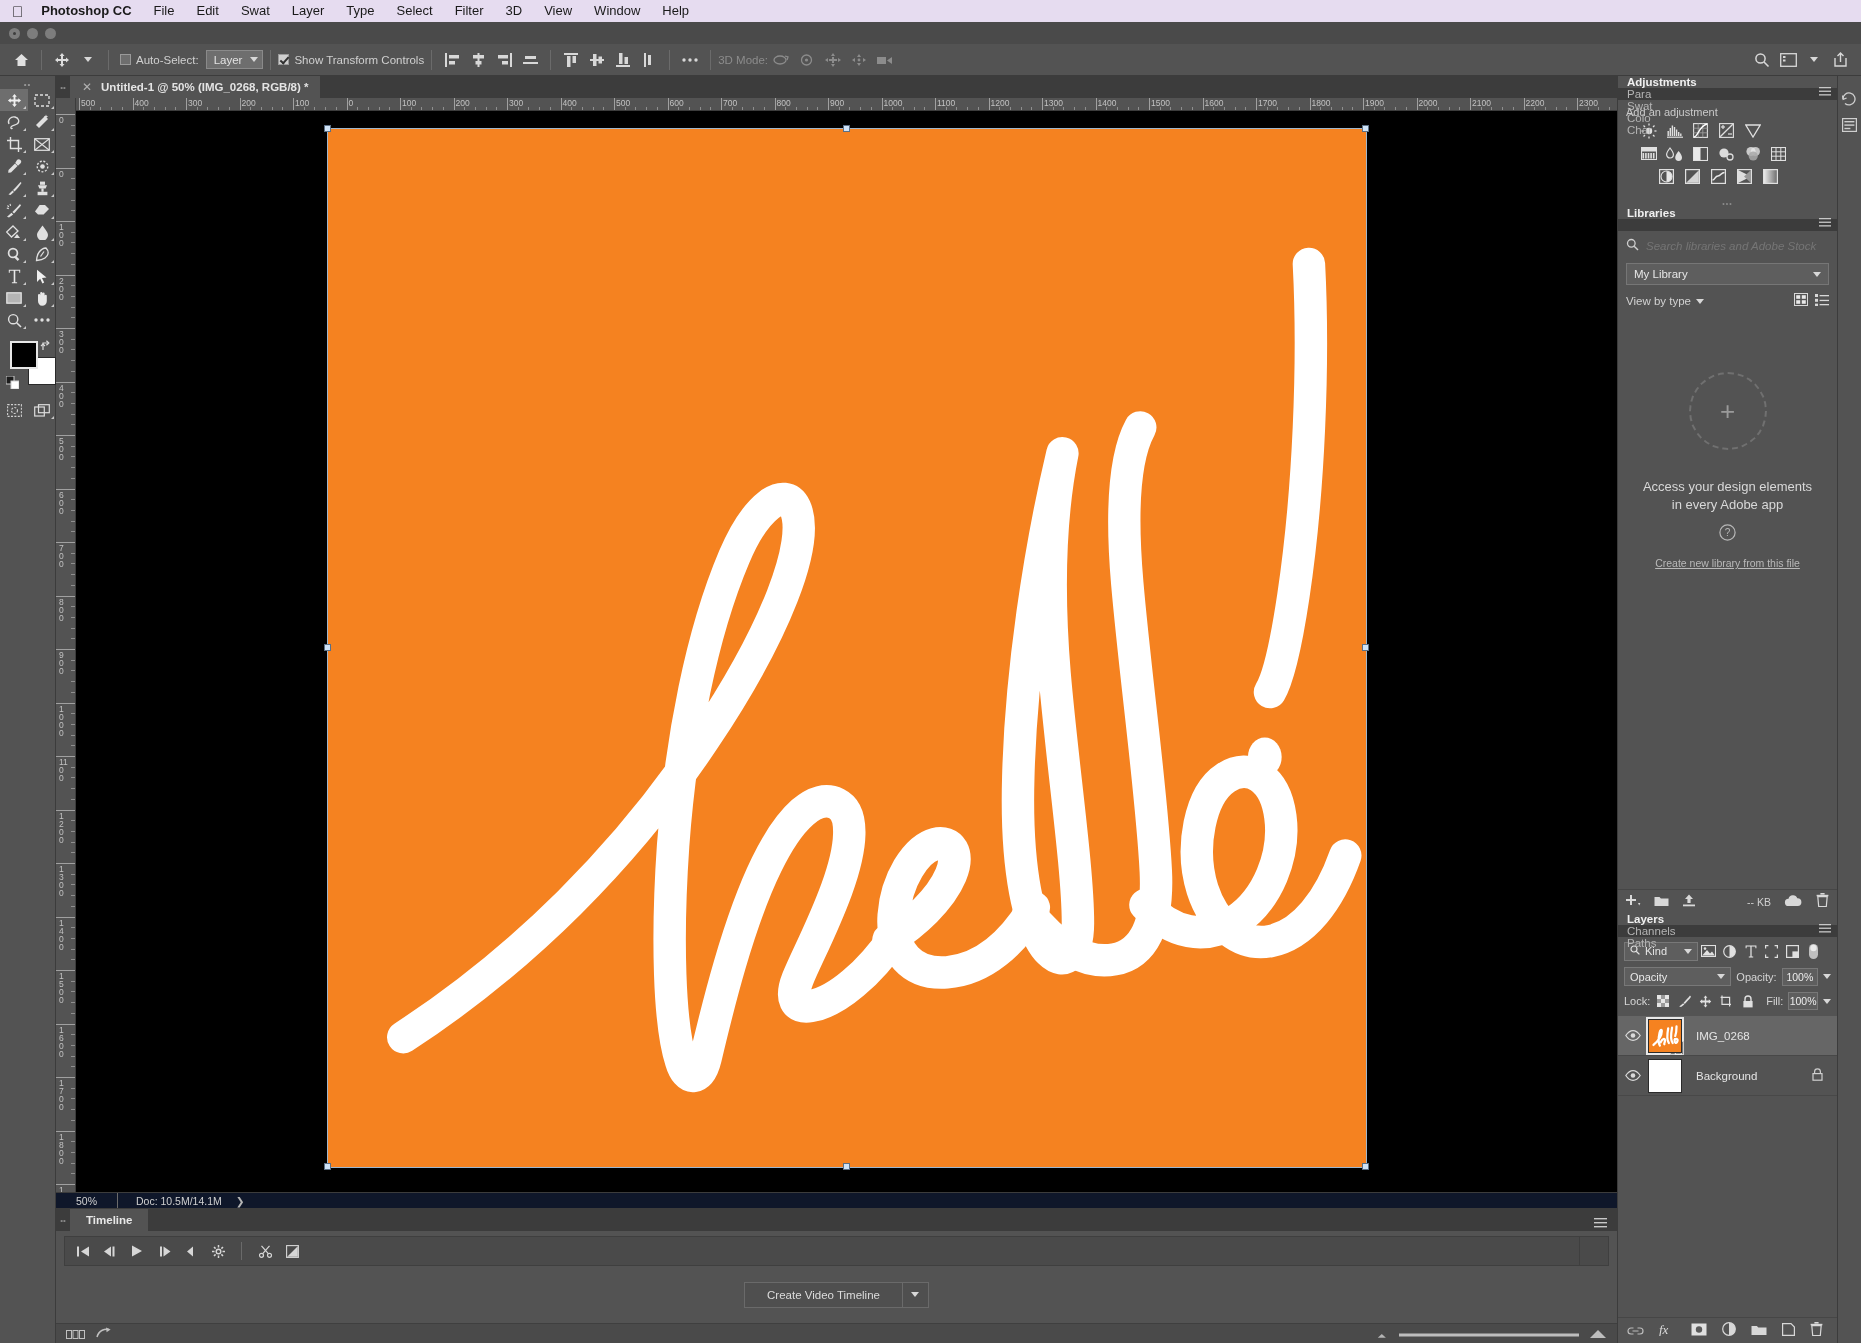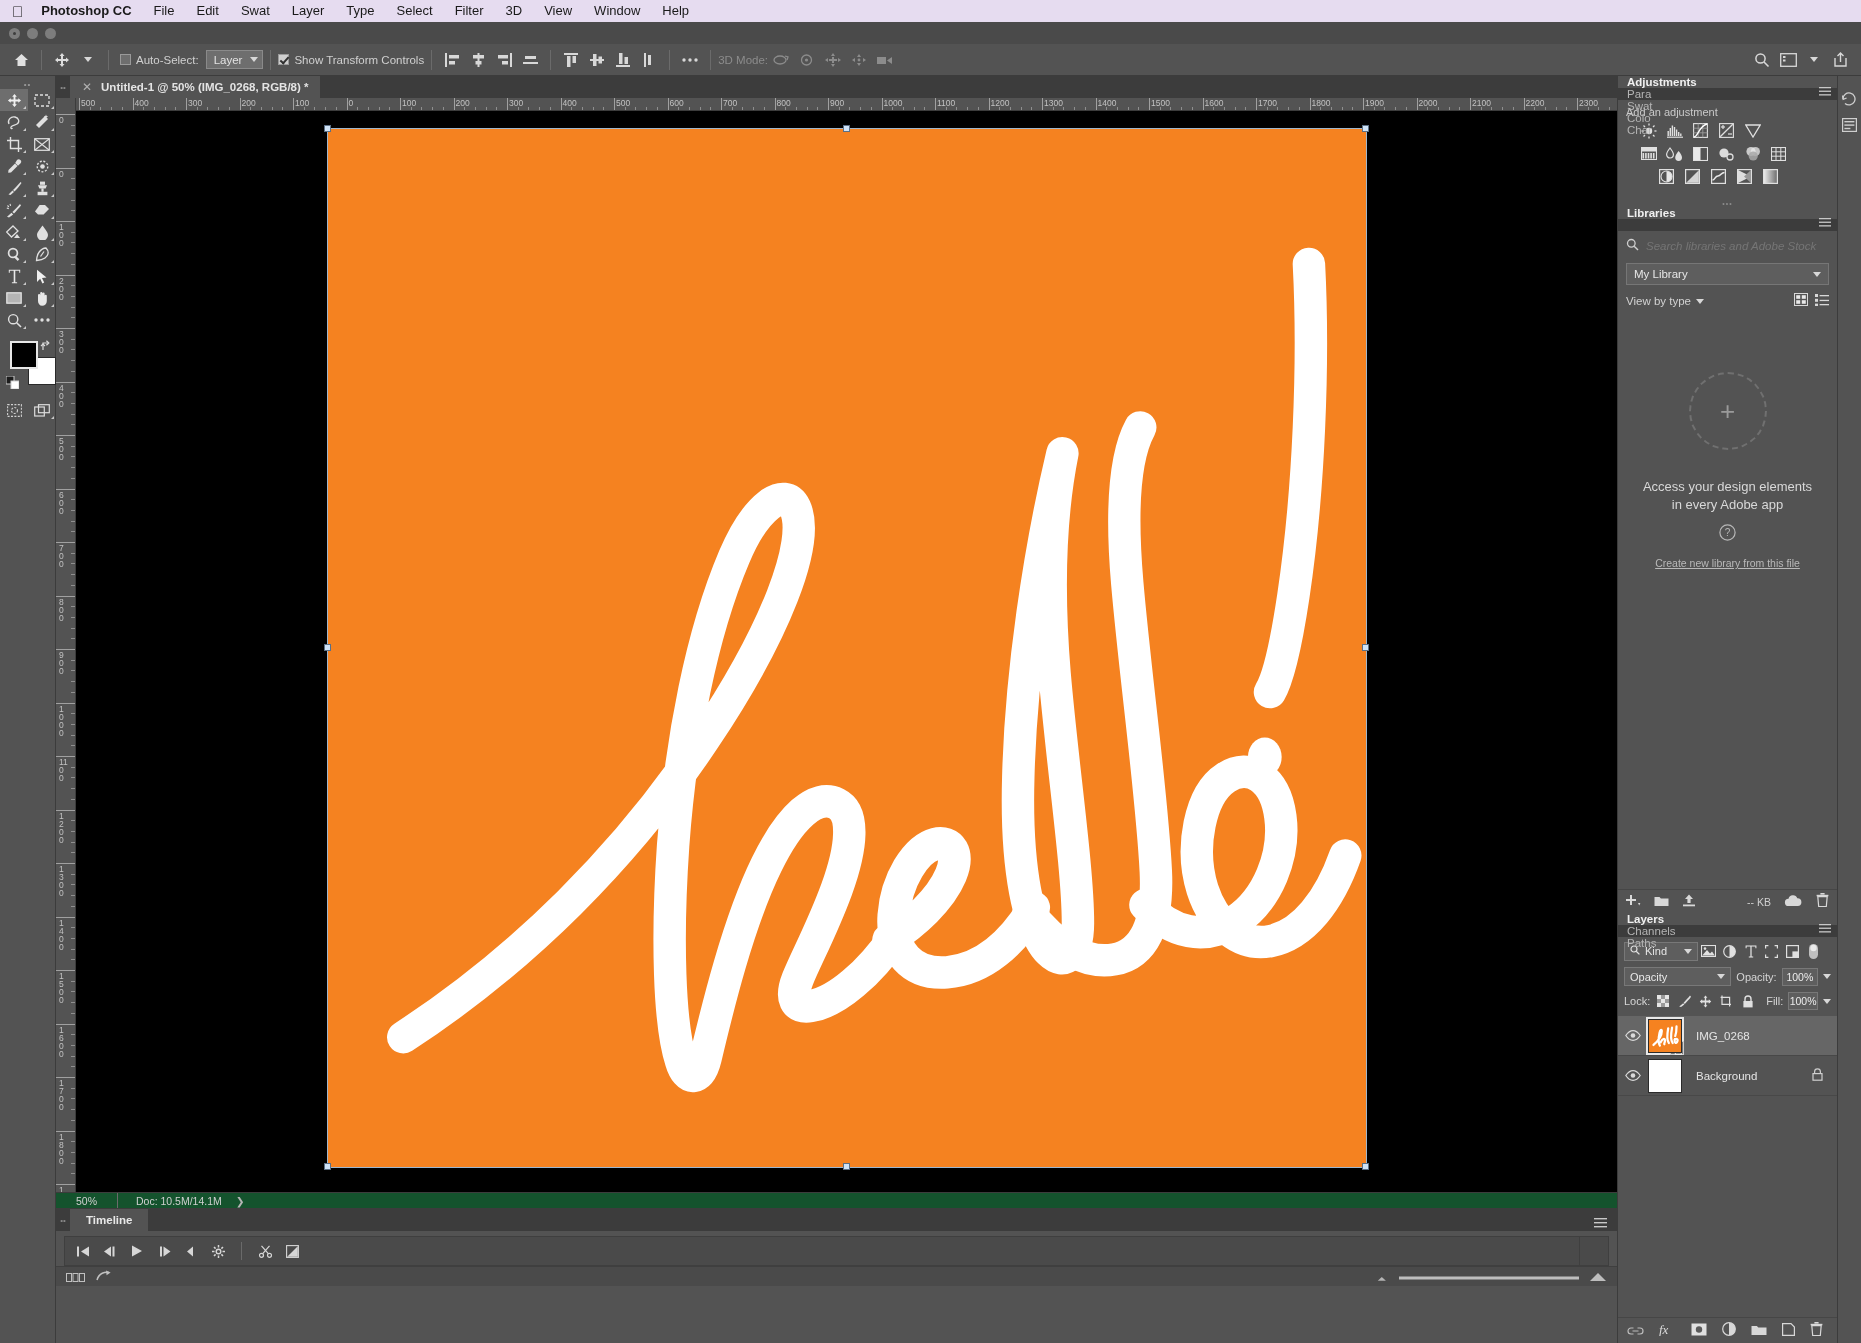--- a/index.html
+++ b/index.html
@@ -64,21 +64,21 @@
   .hruler .tk { position:absolute; top:0; width:1px; background:#a0a0a0; }
   .hruler .lb { position:absolute; top:0px; font-size:8.5px; color:#c2c2c2; padding-left:2px; line-height:11px;}
   .canvrow { flex:1; display:flex; min-height:0; }
   .vruler { width:20px; background:#535353; position:relative; overflow:hidden; border-right:1px solid #3c3c3c;}
   .vruler .tk { position:absolute; left:0; height:1px; background:#a0a0a0; }
   .vruler .lb { position:absolute; left:3px; font-size:8.5px; color:#c2c2c2; width:9px; line-height:8px; word-break:break-all; }
   .stage { flex:1; background:#000; position:relative; overflow:hidden; }
   .artboard { position:absolute; background:#F58220; }
   .handle { position:absolute; width:7px; height:7px; background:#cfe3f7; border:1px solid #5b6f85; }
   .selbox { position:absolute; border:1px solid #9fb6cc; }
-  .statusbar { height:16px; background:#14532d; display:flex; align-items:center; font-size:10.5px; color:#d0d0d0; border-top:1px solid #3c3c3c; }
+  .statusbar { height:16px; background:#0f172a; display:flex; align-items:center; font-size:10.5px; color:#d0d0d0; border-top:1px solid #3c3c3c; }
   .sb-zoom { width:62px; text-align:center; border-right:1px solid #6b6b6b; line-height:16px;}
   .sb-doc { padding-left:18px; }
   .sb-arrow { margin-left:14px; color:#b5b5b5; }
 
   
   .timeline { background:#535353; border-top:1px solid #3c3c3c; display:flex; flex-direction:column; }
   .tl-tabs { height:22px; background:#3c3c3c; display:flex; align-items:stretch; position:relative;}
   .tl-tab { background:#535353; display:flex; align-items:center; padding:0 16px; font-size:11.5px; color:#e8e8e8; font-weight:bold;}
   .tl-menu { position:absolute; right:10px; top:5px; color:#c8c8c8; }
   .tl-body { flex:1; background:#535353; position:relative; display:flex; flex-direction:column; }
@@ -899,20 +899,26 @@
               </svg>
             </div>
           <div class="tl-ico">
               <svg width="13" height="13" viewBox="0 0 13 13">
                 <rect x="0.6" y="0.6" width="11.8" height="11.8" fill="none" stroke="#d6d6d6" stroke-width="1.1"></rect>
                 <path d="M1.2 11.8 L11.8 1.2 L11.8 11.8 Z" fill="#d6d6d6"></path>
               </svg>
             </div>
         </div>
         <div class="tl-right"></div>
+        <div class="tl-center">
+          <div class="cvt-btn">Create Video Timeline</div>
+          <div class="cvt-dd">
+              <span class="cv"></span>
+            </div>
+        </div>
         <div class="tl-foot">
           <span>
             <svg width="20" height="9" viewBox="0 0 20 9">
                 <rect x="0.5" y="0.5" width="5" height="8" fill="none" stroke="#c0c0c0" stroke-width="1"></rect>
                 <rect x="7" y="0.5" width="5" height="8" fill="none" stroke="#c0c0c0" stroke-width="1"></rect>
                 <rect x="13.5" y="0.5" width="5" height="8" fill="none" stroke="#c0c0c0" stroke-width="1"></rect>
               </svg>
           </span>
           <span>
             <svg width="16" height="12" viewBox="0 0 16 12">

